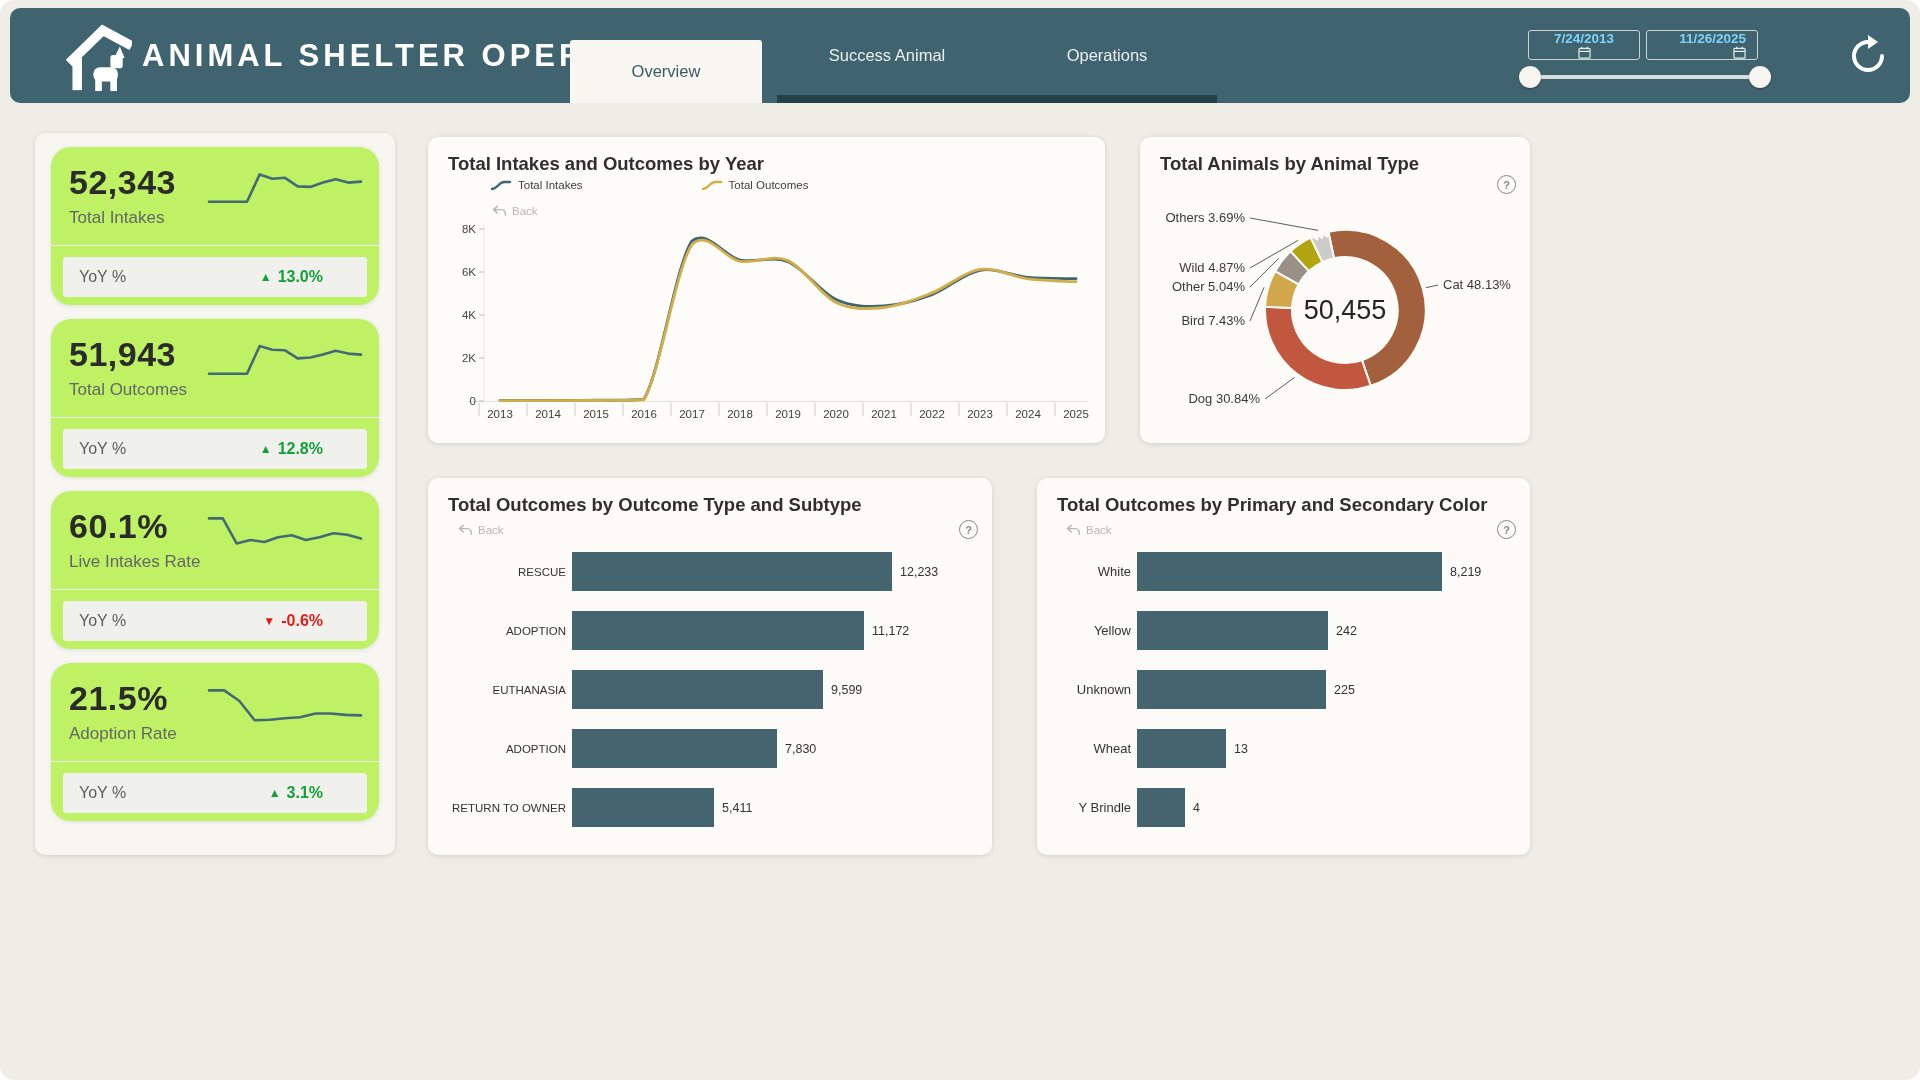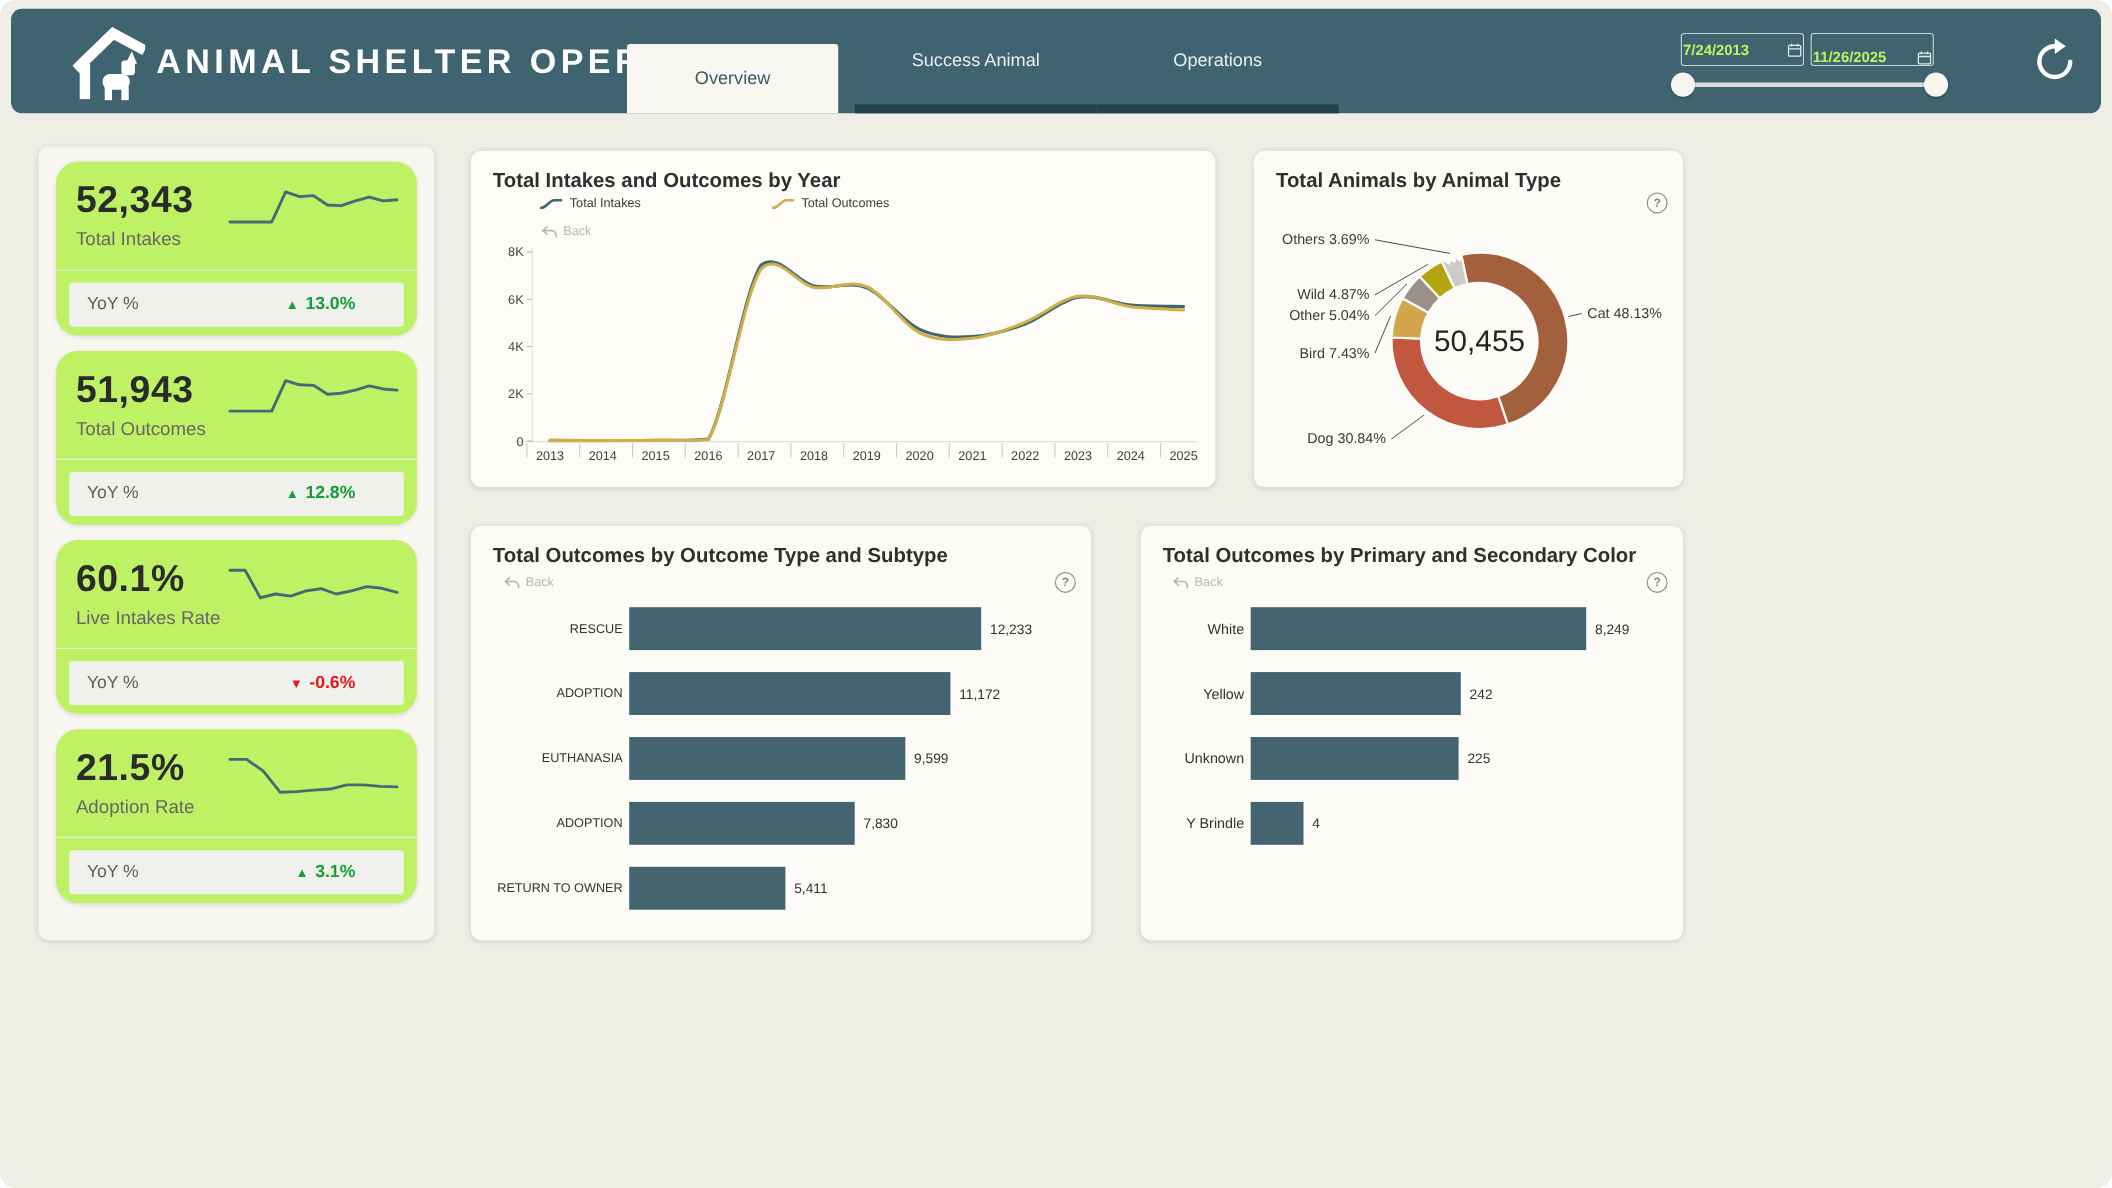--- a/index.html
+++ b/index.html
@@ -7,21 +7,21 @@
 
   
   .header{position:absolute;left:10px;top:8px;width:1900px;height:95px;background:#3F646F;border-radius:10px;}
   .logo{position:absolute;left:56px;top:12px;width:66px;height:72px;}
   .app-title{position:absolute;left:132px;top:0;height:95px;line-height:95px;color:#fff;font-size:31px;font-weight:700;letter-spacing:4px;white-space:nowrap;}
   .tab-active{position:absolute;left:560px;top:32px;width:192px;height:63px;background:#F8F7F1;color:#3A5A64;font-size:16.5px;display:flex;align-items:center;justify-content:center;border-radius:3px 3px 0 0;cursor:pointer;}
   .tab{position:absolute;top:0;height:95px;width:220px;display:flex;align-items:center;justify-content:center;color:#E9EDED;font-size:16.5px;cursor:pointer;}
   .tab-sd{left:767px;} .tab-op{left:987px;text-align:center;}
   .tab-lip{position:absolute;top:87px;height:8px;width:220px;background:#24414A;}
   .lip-sd{left:767px;} .lip-op{left:987px;}
-  .datebox{position:absolute;top:22px;width:112px;height:30px;border:1.5px solid #C9D3D4;border-radius:3px;color:#bef264;font-size:13.5px;font-weight:700;display:flex;align-items:center;justify-content:space-between;padding:0 1px;box-sizing:border-box;cursor:pointer;}
+  .datebox{position:absolute;top:22px;width:112px;height:30px;border:1.5px solid #C9D3D4;border-radius:3px;color:#7dd3fc;font-size:13.5px;font-weight:700;display:flex;align-items:center;justify-content:space-between;padding:0 11px;box-sizing:border-box;cursor:pointer;flex-direction:column;}
   .date-from{left:1518px;} .date-to{left:1636px;align-items:flex-end;}
   .slider-track{position:absolute;left:1520px;top:67px;width:230px;height:4px;background:#D8DDDC;border-radius:2px;cursor:pointer;}
   .slider-handle{position:absolute;top:58px;width:22px;height:22px;border-radius:50%;background:#F6F5EF;box-shadow:0 1px 2px rgba(0,0,0,.35);cursor:pointer;}
   .handle-l{left:1509px;} .handle-r{left:1739px;}
   .refresh{position:absolute;left:1834px;top:24px;width:48px;height:48px;cursor:pointer;}
 
   
   .card{position:absolute;background:#FCFBF7;border-radius:10px;box-shadow:0 1px 5px rgba(0,0,0,.13);}
   .card-title{padding:16px 0 0 20px;font-size:18.5px;font-weight:600;color:#2F2F2F;}
   .back-btn{position:absolute;display:flex;align-items:center;gap:5px;color:#B9B7B2;font-size:11.5px;cursor:pointer;}
@@ -339,33 +339,38 @@
       </svg>
       <span>Back</span>
     </div>
     <div class="help" id="bars2-help">
         <span>?</span>
       </div>
     <div class="bars" id="bars2">
         <div class="bar-row">
           <div class="bar-label">White</div>
           <div class="bar" style="width: 305px;"></div>
-          <div class="bar-value">8,249</div>
+          <div class="bar-value">8,219</div>
         </div>
         <div class="bar-row">
           <div class="bar-label">Yellow</div>
           <div class="bar" style="width: 191px;"></div>
           <div class="bar-value">242</div>
         </div>
         <div class="bar-row">
           <div class="bar-label">Unknown</div>
           <div class="bar" style="width: 189px;"></div>
           <div class="bar-value">225</div>
         </div>
         <div class="bar-row">
+          <div class="bar-label">Wheat</div>
+          <div class="bar" style="width: 89px;"></div>
+          <div class="bar-value">13</div>
+        </div>
+        <div class="bar-row">
           <div class="bar-label">Y Brindle</div>
           <div class="bar" style="width: 48px;"></div>
           <div class="bar-value">4</div>
         </div>
       </div>
   </div>
 
 </div>
 
 </body></html>

